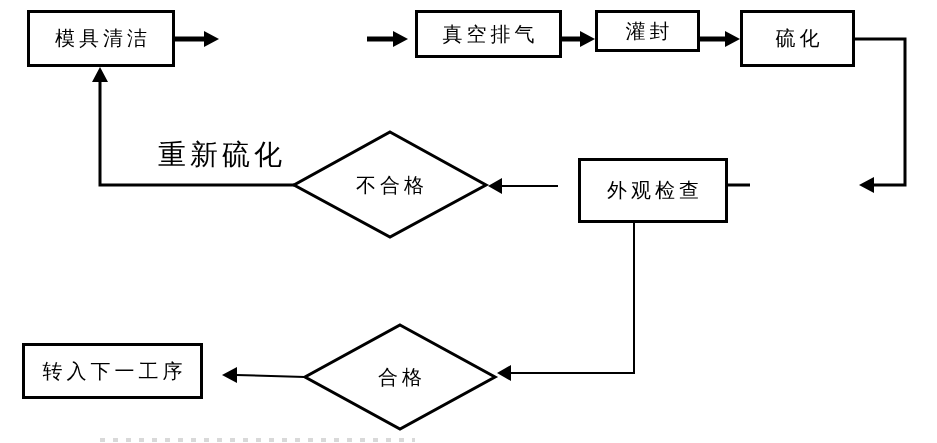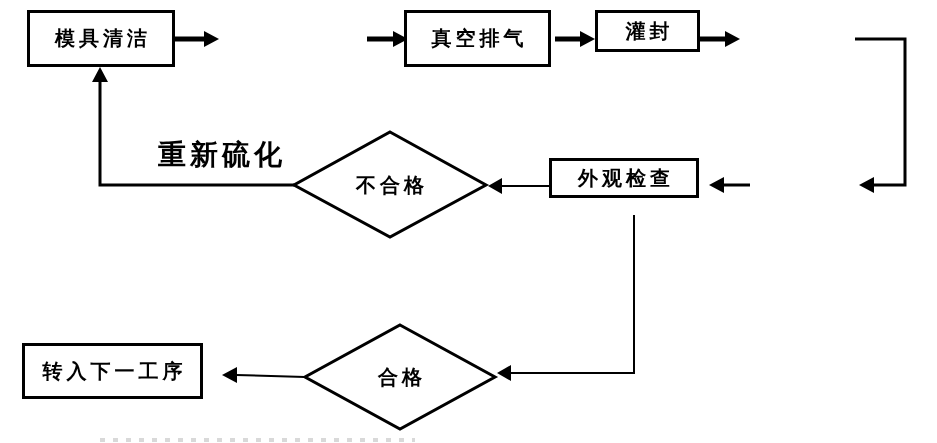--- a/index.html
+++ b/index.html
@@ -3,21 +3,20 @@
 <meta charset="utf-8">
 <style>
   html,body{margin:0;padding:0;background:#ffffff;}
   .canvas{
     position:relative;
     width:937px;height:443px;
     background:#ffffff;
     font-family:"DejaVu Sans","Liberation Sans",sans-serif;
     color:#000;
     overflow:hidden;
-    font-weight:bold;
   }
   .wires{position:absolute;left:0;top:0;}
   .node{
     position:absolute;
     box-sizing:border-box;
     border:3px solid #000;
     background:#fff;
     display:flex;align-items:center;justify-content:center;
     font-size:20px;
     letter-spacing:4px;
@@ -99,31 +98,34 @@
 
     <polygon points="390,132 486,185 390,237 294,185" fill="#fff" stroke="#000" stroke-width="3"></polygon>
     <polygon points="400,325 495,377 400,429 305,377" fill="#fff" stroke="#000" stroke-width="3"></polygon>
   </svg>
 
   <div class="node" style="left:27px;top:10px;width:148px;height:57px">
     <span>模具清洁</span>
   </div>
 
 
-  <div class="node" style="left:404px;top:10px;width:147px;height:57px">
+  <div class="node" style="left:415px;top:10px;width:147px;height:48px">
     <span>真空排气</span>
   </div>
 
   <div class="node" style="left:595px;top:10px;width:105px;height:42px">
     <span>灌封</span>
   </div>
 
+  <div class="node" style="left:740px;top:10px;width:115px;height:57px">
+    <span>硫化</span>
+  </div>
 
 
-  <div class="node" style="left:549px;top:158px;width:150px;height:40px">
+  <div class="node" style="left:578px;top:158px;width:150px;height:65px">
     <span>外观检查</span>
   </div>
 
   <div class="node" style="left:22px;top:343px;width:181px;height:56px">
     <span>转入下一工序</span>
   </div>
 
   <div class="dlabel" style="left:294px;top:159px;width:192px;height:52px">不合格</div>
 
   <div class="dlabel" style="left:305px;top:351px;width:190px;height:52px">合格</div>

